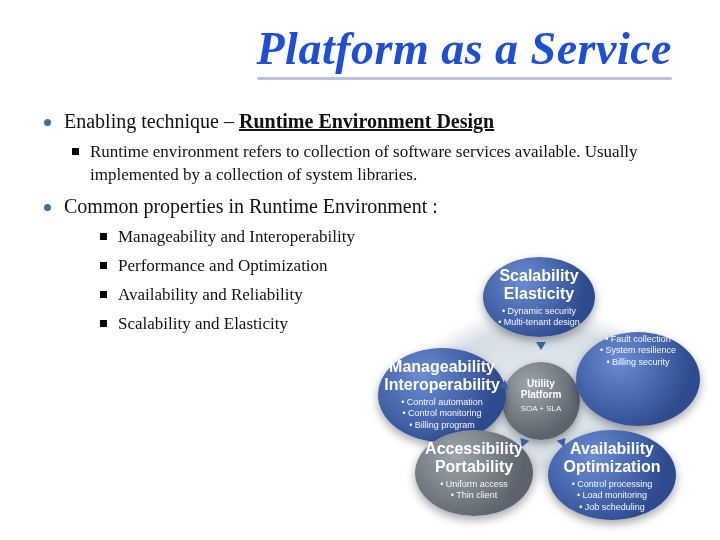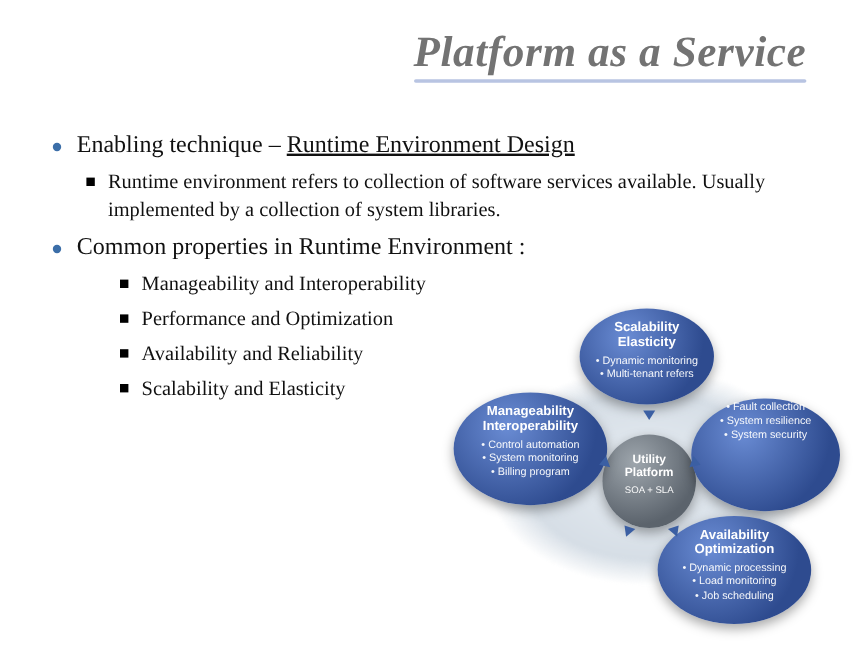--- a/index.html
+++ b/index.html
@@ -2,42 +2,42 @@
 <html><head>
 <meta charset="utf-8">
 <style>
   html,body{margin:0;padding:0;width:720px;height:540px;font-family:Georgia,"Times New Roman",serif;color:#111;overflow:hidden;background:#fff}
   .slide{position:relative;width:720px;height:540px;background:#fff}
   .swoosh{position:absolute;top:-40px;left:-60px;width:380px;height:160px;pointer-events:none}
   .swoosh .band{position:absolute;border:none;border-radius:50%;transform:rotate(-8deg)}
   .swoosh .b1{left:-120px;top:-40px;width:420px;height:120px;border-top:14px solid #1d6fb8}
   .swoosh .b2{left:-110px;top:-18px;width:420px;height:120px;border-top:10px solid #55a7e6}
   .swoosh .b3{left:-100px;top:2px;width:420px;height:120px;border-top:6px solid #a9d2f4}
-  .title{position:absolute;top:22px;right:48px;font-style:italic;font-weight:700;font-size:36px;color:#737373;letter-spacing:.5px}
+  .title{position:absolute;top:22px;right:48px;font-style:italic;font-weight:700;font-size:46px;color:#1d4ed8;letter-spacing:.5px}
   .title::after{content:"";display:block;height:3px;background:#b8c4e2;margin-top:2px;border-radius:2px}
   .body{position:absolute;top:110px;left:36px;right:28px}
   ul{margin:0;padding:0;list-style:none}
   .lvl1>li{position:relative;padding-left:28px;font-size:20px;margin-bottom:8px}
   .lvl1>li::before{content:"";position:absolute;left:8px;top:9px;width:7px;height:7px;background:#3b6ea8;border-radius:50%}
   .sub{margin-top:8px}
   .sub>li{position:relative;padding-left:26px;font-size:17px;line-height:1.35;margin-bottom:6px}
   .sub>li::before{content:"";position:absolute;left:8px;top:7px;width:7px;height:7px;background:#000}
-  .bold-u{font-weight:400;text-decoration:underline}
+  .bold-u{font-weight:700;text-decoration:underline}
   .diagram{position:absolute;right:10px;bottom:8px;width:340px;height:300px;pointer-events:none}
   .cloud{position:absolute;inset:0;background:radial-gradient(ellipse 55% 42% at 50% 55%,#e7edf3 0%,#d6dee6 55%,rgba(214,222,230,0) 72%);filter:blur(1px)}
   .orb{position:absolute;border-radius:50%;color:#fff;text-align:center;box-shadow:0 4px 10px rgba(0,0,0,.35)}
-  .orb .lab{font-weight:700;font-size:11px;line-height:1.1;padding:10px 6px 2px;font-family:Helvetica,Arial,sans-serif}
+  .orb .lab{font-weight:700;font-size:16px;line-height:1.1;padding:10px 6px 2px;font-family:Helvetica,Arial,sans-serif}
   .orb .pts{font-size:9px;line-height:1.25;padding:2px 6px;font-family:Helvetica,Arial,sans-serif;opacity:.95}
   .orb .pts span{display:block}
   .orb .pts span::before{content:"• "}
   .center-orb{left:132px;top:130px;width:78px;height:78px;background:radial-gradient(circle at 35% 30%,#9ea6ad,#5b636c 70%)}
   .center-orb .lab{font-size:10px;padding-top:16px}
   .center-orb .pts{font-size:8px}
   .o-top{left:113px;top:25px;width:112px;height:80px;border-radius:50%;background:radial-gradient(circle at 35% 30%,#6a8cd4,#2e4b8f 70%)}
-  .o-left{left:8px;top:95px;width:128px;height:94px;border-radius:50%;background:radial-gradient(circle at 35% 30%,#6a8cd4,#2e4b8f 70%)}
+  .o-left{left:8px;top:116px;width:128px;height:94px;border-radius:50%;background:radial-gradient(circle at 35% 30%,#6a8cd4,#2e4b8f 70%)}
   .o-right{left:206px;top:100px;width:124px;height:94px;border-radius:50%;background:radial-gradient(circle at 35% 30%,#6a8cd4,#2e4b8f 70%)}
   .o-bl{left:45px;top:198px;width:118px;height:86px;border-radius:50%;background:radial-gradient(circle at 35% 30%,#9ea6ad,#5b636c 70%)}
   .o-br{left:178px;top:198px;width:128px;height:90px;border-radius:50%;background:radial-gradient(circle at 35% 30%,#6a8cd4,#2e4b8f 70%)}
   .arrow{position:absolute;width:0;height:0;border-left:5px solid transparent;border-right:5px solid transparent;border-top:8px solid #3b5fa3}
 </style>
 </head>
 <body>
 <div class="slide">
 
   <div class="swoosh">
@@ -70,47 +70,54 @@
     <div class="cloud"></div>
 
     <div class="orb center-orb">
       <div class="lab">Utility Platform</div>
       <div class="pts" style="font-size:8px">SOA + SLA</div>
     </div>
 
     <div class="orb o-top">
       <div class="lab">Scalability Elasticity</div>
       <div class="pts">
-        <span>Dynamic monitoring</span>
-        <span>Multi-tenant refers</span>
+        <span>Dynamic security</span>
+        <span>Multi-tenant design</span>
       </div>
     </div>
 
     <div class="orb o-left">
       <div class="lab">Manageability Interoperability</div>
       <div class="pts">
         <span>Control automation</span>
-        <span>System monitoring</span>
+        <span>Control monitoring</span>
         <span>Billing program</span>
       </div>
     </div>
 
     <div class="orb o-right">
       <div class="pts">
         <span>Fault collection</span>
         <span>System resilience</span>
-        <span>System security</span>
+        <span>Billing security</span>
       </div>
     </div>
 
+    <div class="orb o-bl">
+      <div class="lab">Accessibility Portability</div>
+      <div class="pts">
+        <span>Uniform access</span>
+        <span>Thin client</span>
+      </div>
+    </div>
 
     <div class="orb o-br">
       <div class="lab">Availability Optimization</div>
       <div class="pts">
-        <span>Dynamic processing</span>
+        <span>Control processing</span>
         <span>Load monitoring</span>
         <span>Job scheduling</span>
       </div>
     </div>
 
     <div class="arrow" style="left:166px;top:110px"></div>
     <div class="arrow" style="left:128px;top:150px;transform:rotate(70deg)"></div>
     <div class="arrow" style="left:205px;top:150px;transform:rotate(-70deg)"></div>
     <div class="arrow" style="left:148px;top:205px;transform:rotate(140deg)"></div>
     <div class="arrow" style="left:188px;top:205px;transform:rotate(-140deg)"></div>

